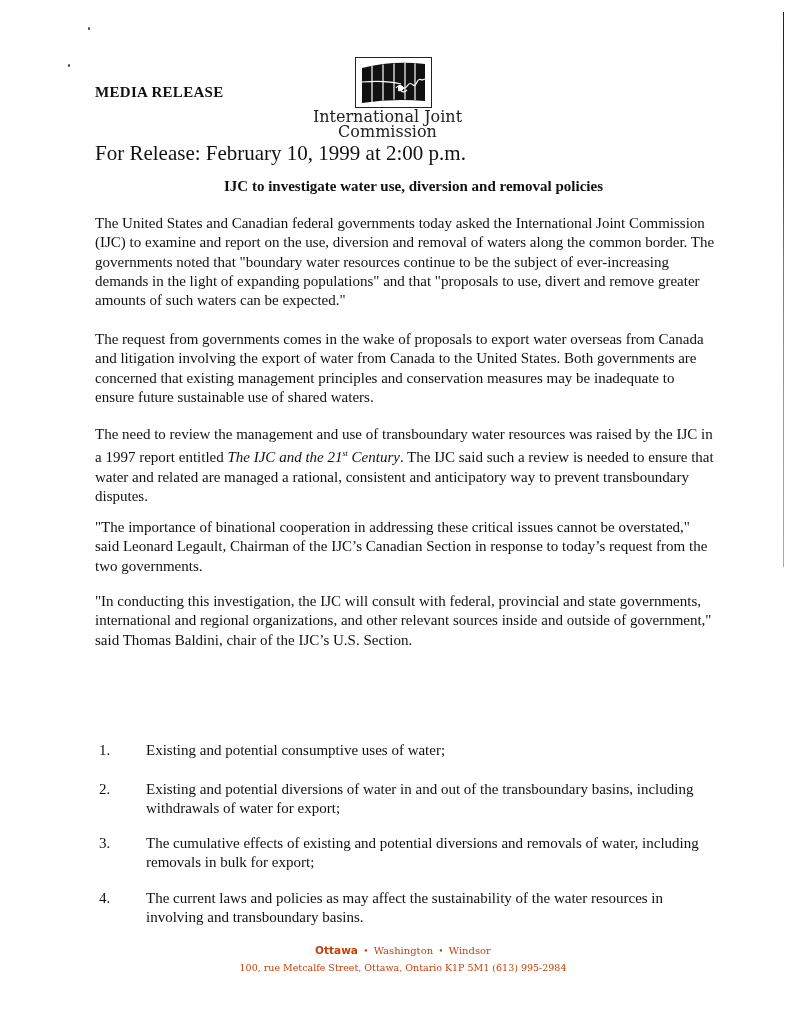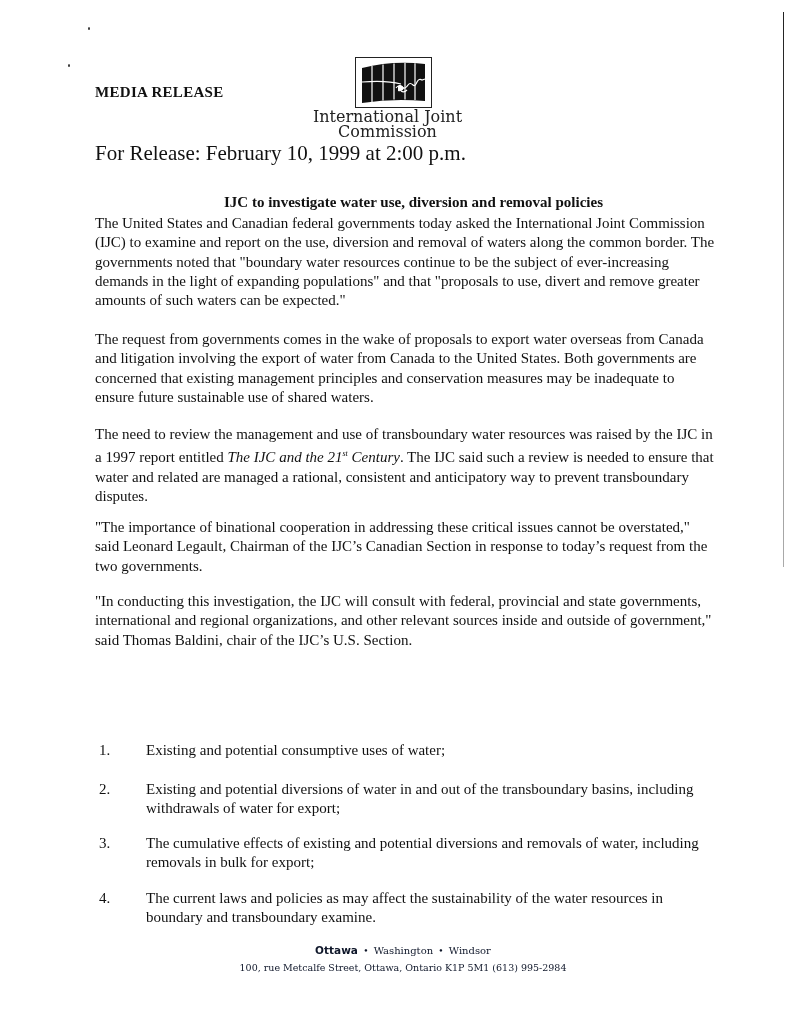--- a/index.html
+++ b/index.html
@@ -68,21 +68,21 @@
     }
     .headline {
       position: absolute;
       left: 0;
       width: 792px;
       top: 178px;
       text-align: center;
       font-size: 15px;
       font-weight: bold;
     }
-    .headline span { display: inline-block; margin-left: 35px; margin-top: 16px; }
+    .headline span { display: inline-block; margin-left: 35px; }
     .body-text {
       position: absolute;
       left: 95px;
       width: 620px;
       font-size: 15px;
       line-height: 19.3px;
     }
     .body-text p { margin: 0; }
     .p1 { top: 214px; }
     .p2 { top: 330px; }
@@ -113,21 +113,21 @@
     .li2 { top: 780px; }
     .li3 { top: 834px; }
     .li4 { top: 889px; }
     .footer {
       position: absolute;
       left: 0;
       width: 792px;
       top: 944px;
       text-align: center;
       font-family: "DejaVu Serif", "Liberation Serif", serif;
-      color: #0f172a;
+      color: #c2410c;
     }
     .footer .cities {
       font-size: 10px;
       line-height: 13px;
     }
     .footer .cities .primary { font-family: "DejaVu Sans", sans-serif; font-weight: bold; font-size: 10.5px; }
     .footer .cities .dot { font-size: 9px; margin: 0 2px; }
     .footer .address {
       font-size: 9.5px;
       line-height: 13px;
@@ -201,21 +201,21 @@
   <div class="list-item li2">
     <span class="num">2.</span>
     <span class="txt">Existing and potential diversions of water in and out of the transboundary basins, including withdrawals of water for export;</span>
   </div>
   <div class="list-item li3">
     <span class="num">3.</span>
     <span class="txt">The cumulative effects of existing and potential diversions and removals of water, including removals in bulk for export;</span>
   </div>
   <div class="list-item li4">
     <span class="num">4.</span>
-    <span class="txt">The current laws and policies as may affect the sustainability of the water resources in boundary and transboundary examine.</span>
+    <span class="txt">The current laws and policies as may affect the sustainability of the water resources in involving and transboundary basins.</span>
   </div>
 
   <div class="footer">
     <div class="line-wrap">
       <div class="cities">
         <span class="primary">Ottawa</span>
         <span class="dot">•</span>
         <span>Washington</span>
         <span class="dot">•</span>
         <span>Windsor</span>

